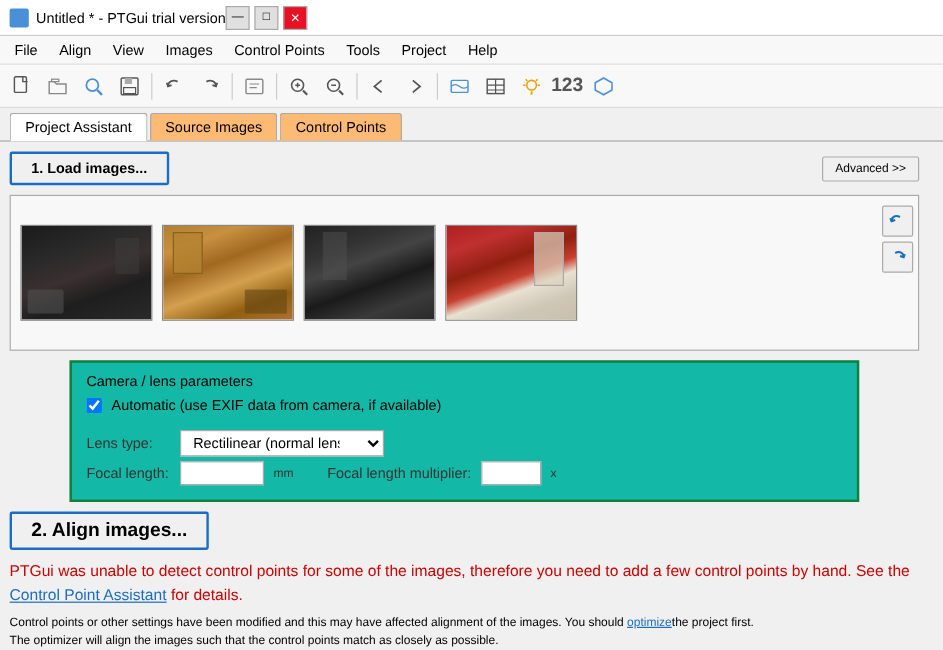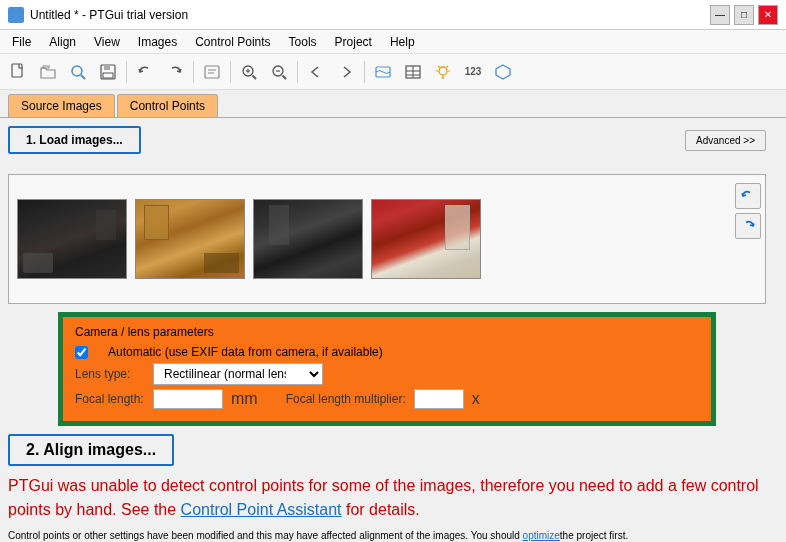--- a/index.html
+++ b/index.html
@@ -11,21 +11,21 @@
       height: 542px;
       overflow: hidden;
       color: #000;
     }
 
     
     .title-bar {
       background: #fff;
       display: flex;
       align-items: center;
-      justify-content: space-between;
+      justify-content: flex-start;
       padding: 6px 8px;
       border-bottom: 1px solid #ccc;
       height: 30px;
     }
     .title-bar-left {
       display: flex;
       align-items: center;
       gap: 6px;
       font-size: 12px;
     }
@@ -111,21 +111,21 @@
       font-weight: normal;
       border-bottom: 1px solid #fff;
       margin-bottom: -1px;
     }
 
     
     .load-images-row {
       display: flex;
       align-items: center;
       justify-content: space-between;
-      margin-bottom: 20px;
+      margin-bottom: 8px;
     }
     .load-images-btn {
       padding: 5px 16px;
       border: 2px solid #1a6dc4;
       background: #f0f0f0;
       cursor: pointer;
       font-size: 12px;
       font-weight: bold;
       border-radius: 2px;
     }
@@ -181,35 +181,35 @@
       cursor: pointer;
       display: flex; align-items: center; justify-content: center;
       font-size: 16px;
       border-radius: 2px;
       color: #1a6dc4;
       font-weight: bold;
     }
 
     
     .camera-params {
-      border: 5px solid #15803d;
+      border: 2px solid #15803d;
       padding: 8px 12px;
       margin: 0 50px 8px;
-      background: #f97316;
+      background: #14b8a6;
     }
     .camera-params-title {
       font-size: 12px;
       margin-bottom: 6px;
       font-weight: normal;
     }
     .checkbox-row {
       display: flex;
       align-items: center;
-      gap: 20px;
-      margin-bottom: 4px;
+      gap: 8px;
+      margin-bottom: 14px;
     }
     .params-row {
       display: flex;
       align-items: center;
       gap: 8px;
       margin-bottom: 4px;
     }
     .params-label {
       font-size: 12px;
       color: #333;
@@ -224,41 +224,41 @@
       width: 170px;
       appearance: auto;
     }
     .params-input {
       border: 1px solid #aaa;
       padding: 2px 4px;
       font-size: 12px;
       width: 70px;
     }
     .params-unit {
-      font-size: 16px;
+      font-size: 10px;
       color: #333;
     }
 
     
     .align-btn {
       padding: 5px 16px;
       border: 2px solid #1a6dc4;
       background: #f0f0f0;
       cursor: pointer;
       font-size: 16px;
       font-weight: bold;
       border-radius: 2px;
       margin-bottom: 8px;
       display: block;
     }
 
     
     .warning-text {
       color: #cc0000;
-      font-size: 16px;
+      font-size: 13px;
       margin-bottom: 6px;
       line-height: 1.5;
     }
     .link-text {
       color: #1a6dc4;
       text-decoration: underline;
       cursor: pointer;
     }
     .normal-text {
       font-size: 10px;
@@ -407,31 +407,32 @@
   <button class="toolbar-btn" title="Light">
     <svg width="18" height="18" viewBox="0 0 18 18">
         <circle cx="9" cy="8" r="4" fill="none" stroke="#e8a000" stroke-width="1.3"></circle>
         <line x1="9" y1="13" x2="9" y2="16" stroke="#e8a000" stroke-width="1.5"></line>
         <line x1="2" y1="8" x2="4" y2="8" stroke="#e8a000" stroke-width="1.2"></line>
         <line x1="14" y1="8" x2="16" y2="8" stroke="#e8a000" stroke-width="1.2"></line>
         <line x1="4" y1="3" x2="5.5" y2="4.5" stroke="#e8a000" stroke-width="1.2"></line>
         <line x1="14" y1="3" x2="12.5" y2="4.5" stroke="#e8a000" stroke-width="1.2"></line>
       </svg>
   </button>
-  <button class="toolbar-btn" title="Numbers" style="font-size:10px; font-weight:bold; color:#555;">
+  <button class="toolbar-btn" title="Numbers" style="font-size:16px; font-weight:bold; color:#555;justify-content:flex-end;">
     <span>123</span>
   </button>
   <button class="toolbar-btn" title="Stitch">
     <svg width="18" height="18" viewBox="0 0 18 18">
         <polygon points="9,2 16,6 16,12 9,16 2,12 2,6" fill="none" stroke="#4a90d9" stroke-width="1.3"></polygon>
       </svg>
   </button>
 </div>
 
 <div class="tabs">
+  <div class="tab active">Project Assistant</div>
   <div class="tab">Source Images</div>
   <div class="tab">Control Points</div>
 </div>
 
 <div class="main-wrapper">
   <div class="main-scroll-content">
 
     <div class="load-images-row">
       <button class="load-images-btn">1. Load images...</button>
       <button class="advanced-btn">Advanced &gt;&gt;</button>
@@ -504,16 +505,17 @@
     </div>
 
     <button class="align-btn">2. Align images...</button>
 
     <div class="warning-text">
       <span>PTGui was unable to detect control points for some of the images, therefore you need to add a few control points by hand. See the </span><span class="link-text">Control Point Assistant</span><span> for details.</span>
     </div>
 
     <div class="normal-text">
       <span>Control points or other settings have been modified and this may have affected alignment of the images. You should </span><span class="link-text">optimize</span><span>the project first.</span><br>
+      <span>The optimizer will align the images such that the control points match as closely as possible.</span>
     </div>
 
   </div>
 </div>
 
 </body></html>

